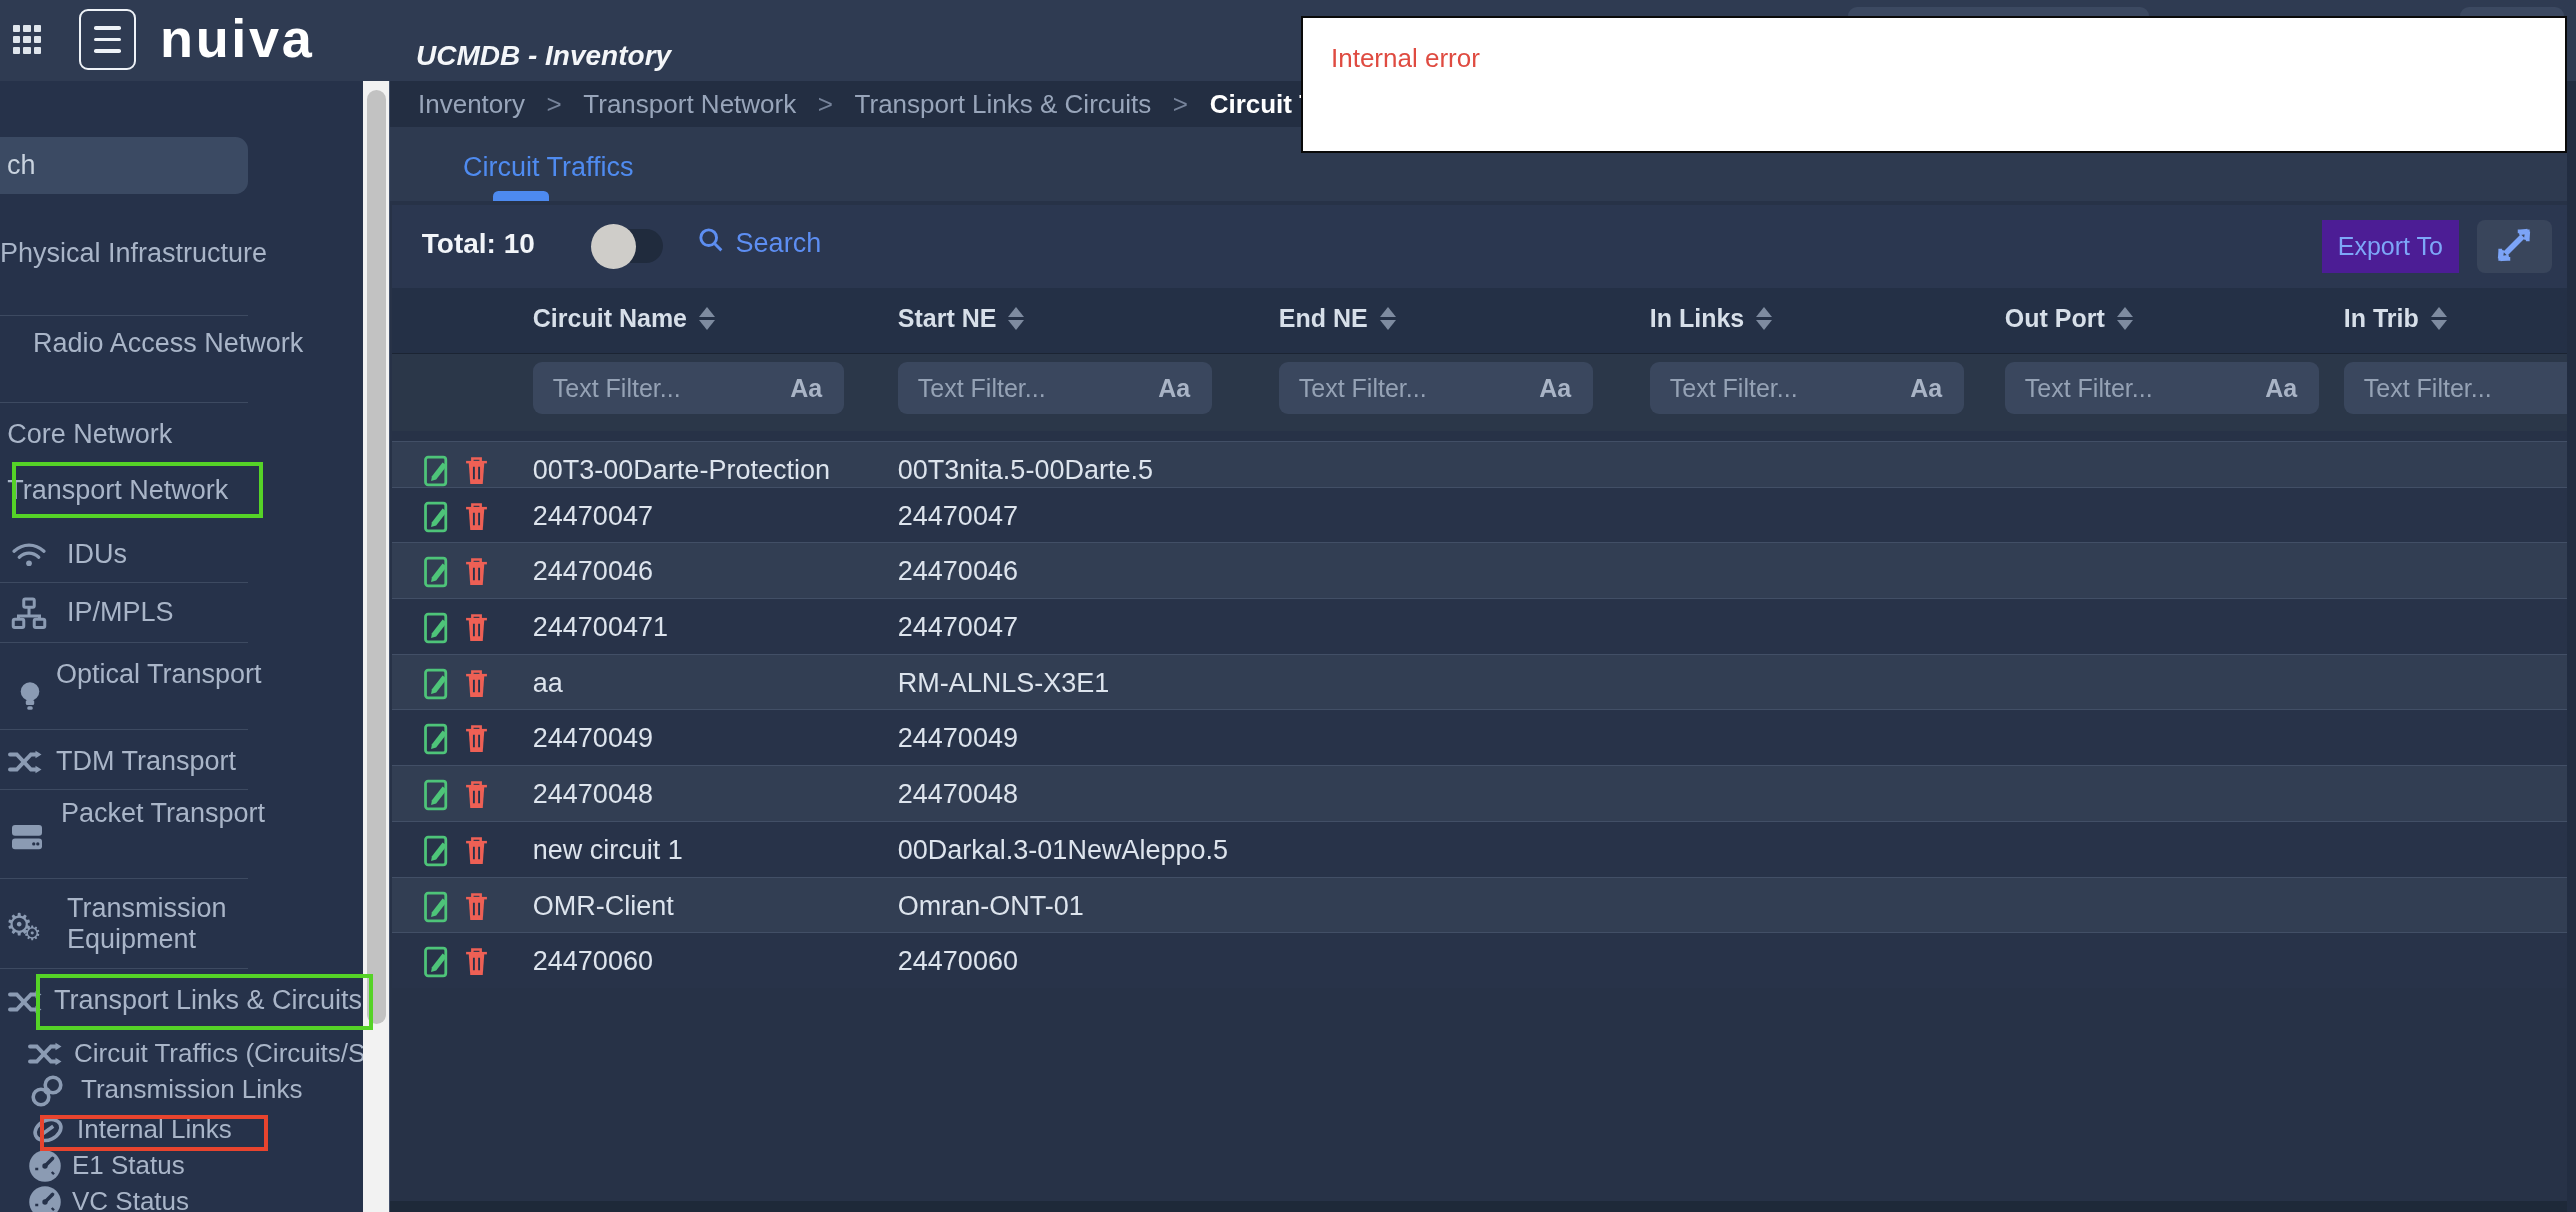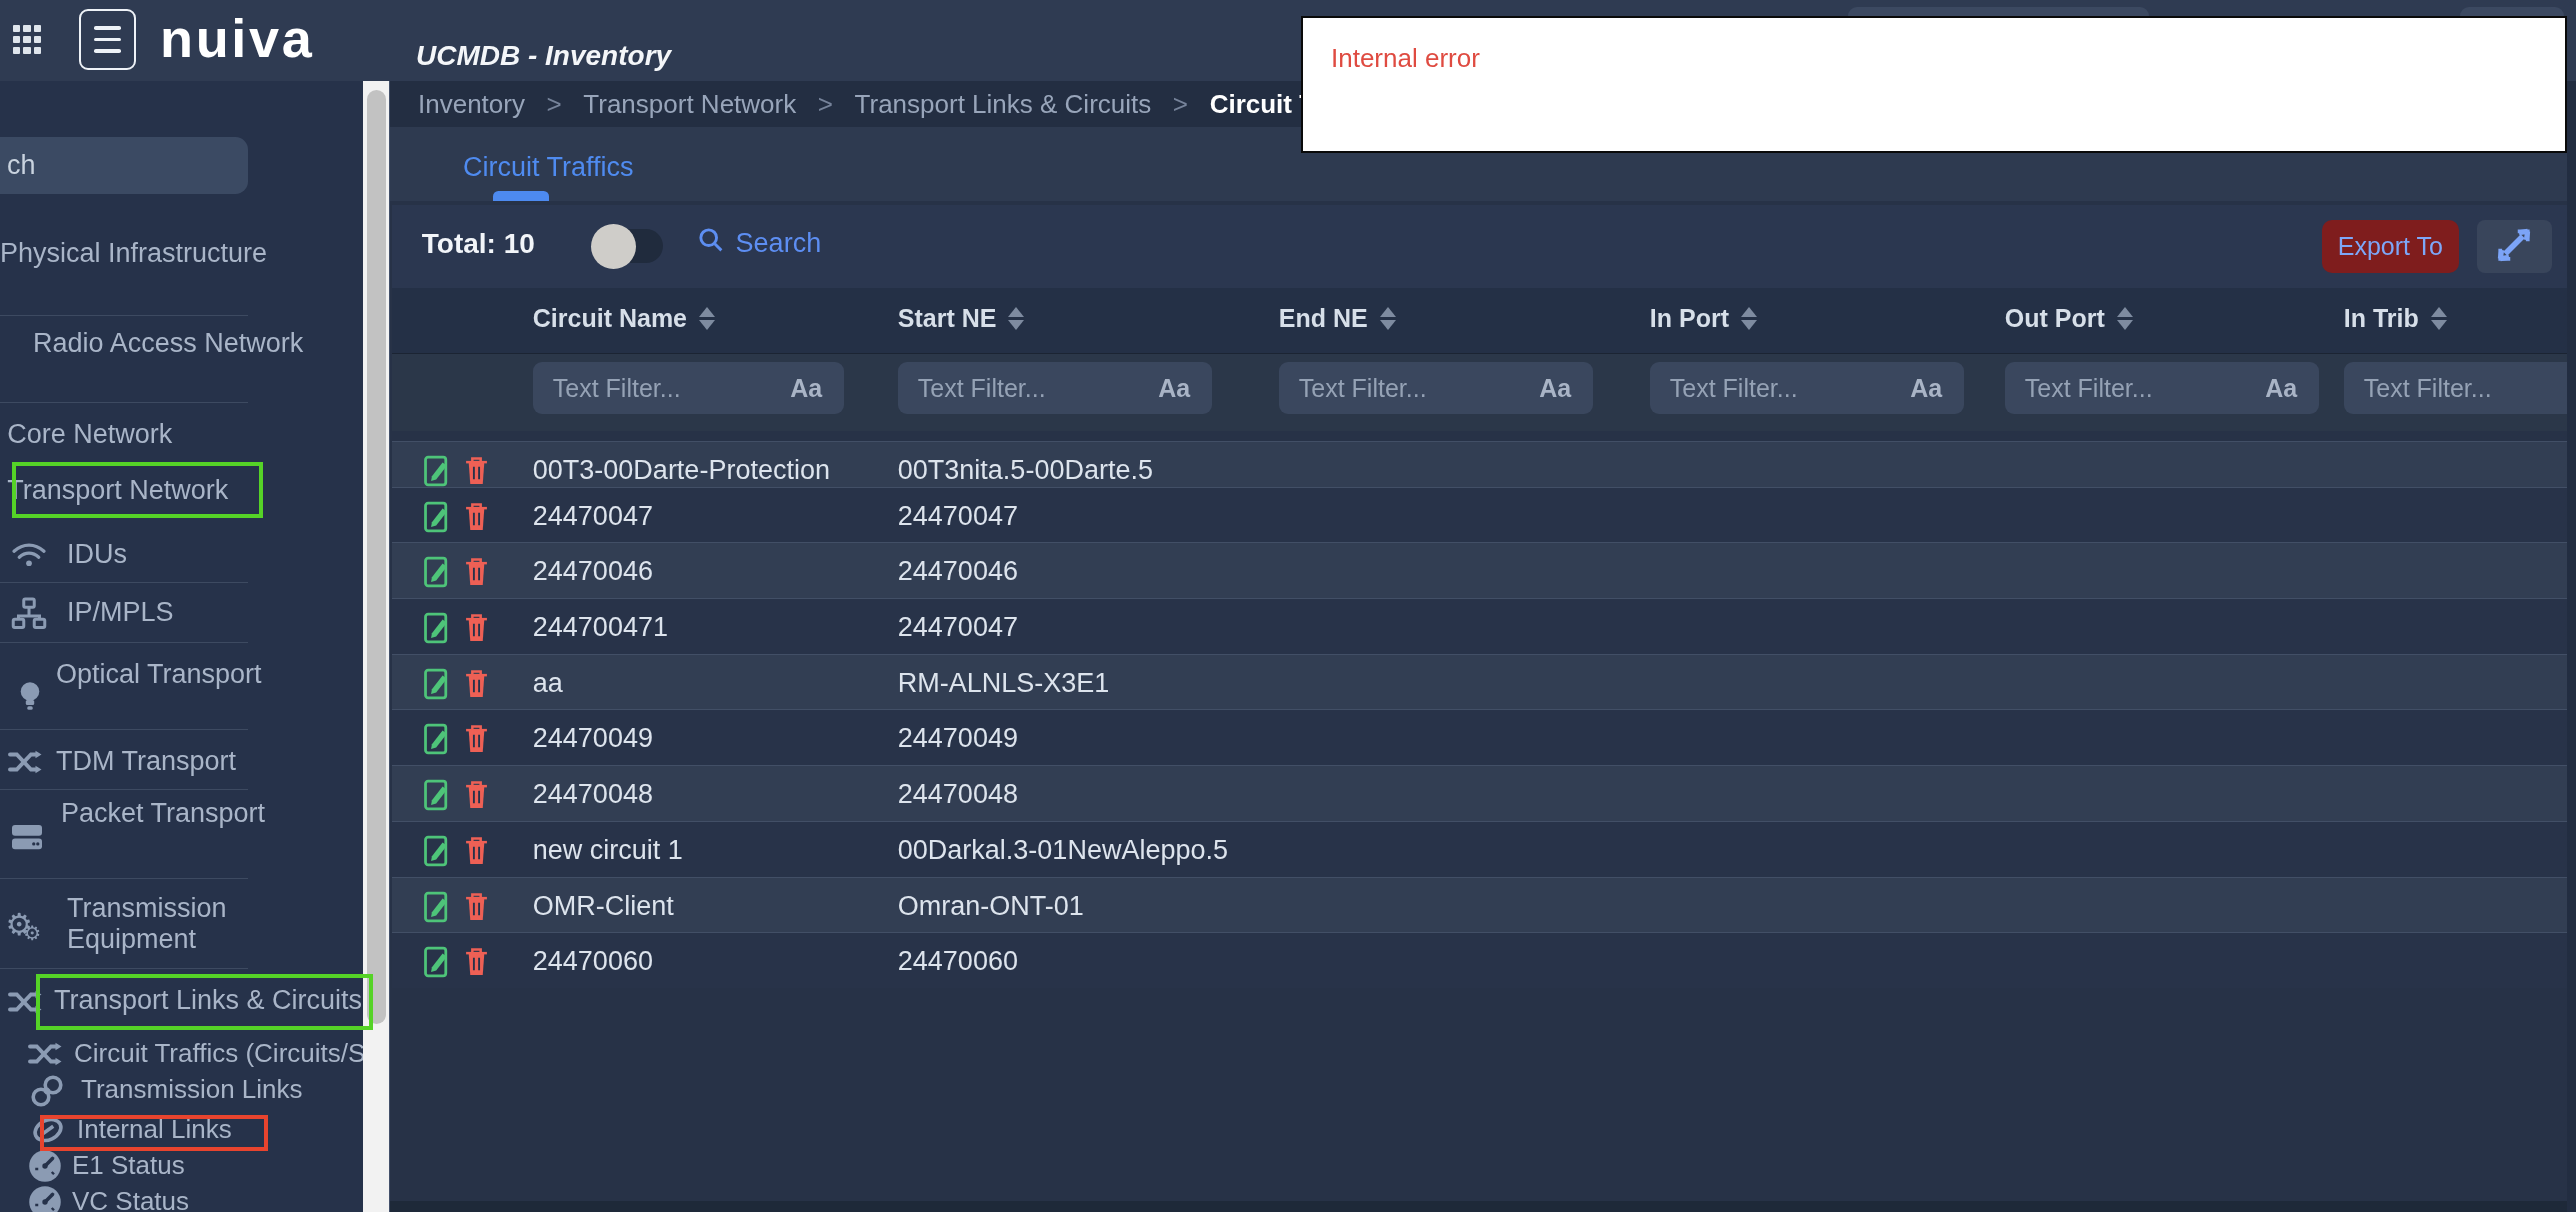--- a/index.html
+++ b/index.html
@@ -48,22 +48,22 @@
   .tab{position:absolute;left:73px;top:25px;font-size:27px;color:#4f8bf0;cursor:pointer;}
   .tab-underline{position:absolute;left:103px;top:64px;width:56px;height:10px;background:#4d8af0;
                  border-radius:5.4px 5.4px 0 0;}
   .toolbar{position:absolute;left:1.8px;top:124px;width:2176px;height:83px;background:#2b3750;}
   .total{position:absolute;left:30px;top:23.4px;font-size:28px;font-weight:bold;color:#f2f5f9;}
   .toggle{position:absolute;left:203px;top:24px;width:68px;height:34px;background:#202b3d;
           border-radius:17px;cursor:pointer;}
   .knob{position:absolute;left:-3.6px;top:-5.4px;width:45px;height:45px;background:#cfcdc9;border-radius:50%;}
   .search-btn{position:absolute;left:304px;top:20px;display:flex;align-items:center;gap:10.8px;
               color:#5d8ef2;font-size:27px;cursor:pointer;}
-  .export-btn{position:absolute;right:109px;top:15.3px;width:137px;height:53px;background:#7f1d1d;
-              border-radius:10px;color:#7da7f8;font-size:25px;display:flex;align-items:center;
+  .export-btn{position:absolute;right:109px;top:15.3px;width:137px;height:53px;background:#4c1d95;
+              border-radius:0;color:#7da7f8;font-size:25px;display:flex;align-items:center;
               justify-content:center;cursor:pointer;}
   .expand-btn{position:absolute;right:16px;top:15.3px;width:75px;height:53px;background:#39455b;
               border-radius:8px;display:flex;align-items:center;justify-content:center;cursor:pointer;}
   .thead{position:absolute;left:1.8px;top:207px;width:2176px;height:65px;background:#243046;
          border-bottom:1.8px solid #1b2433;}
   .th{position:absolute;top:16px;font-size:25px;font-weight:bold;color:#d7dfe9;display:flex;
       align-items:center;gap:12px;}
   .sort{display:inline-flex;flex-direction:column;gap:2.7px;cursor:pointer;}
   .sort b{width:0;height:0;border-left:8px solid transparent;border-right:8px solid transparent;}
   .sort .up{border-bottom:10px solid #7e8ba0;}
@@ -282,21 +282,21 @@
           </span>
         </div>
         <div class="th" style="left: 887px;">
           <span>End NE</span>
           <span class="sort">
             <b class="up"></b>
             <b class="dn"></b>
           </span>
         </div>
         <div class="th" style="left: 1258px;">
-          <span>In Port</span>
+          <span>In Links</span>
           <span class="sort">
             <b class="up"></b>
             <b class="dn"></b>
           </span>
         </div>
         <div class="th" style="left: 1613px;">
           <span>Out Port</span>
           <span class="sort">
             <b class="up"></b>
             <b class="dn"></b>

